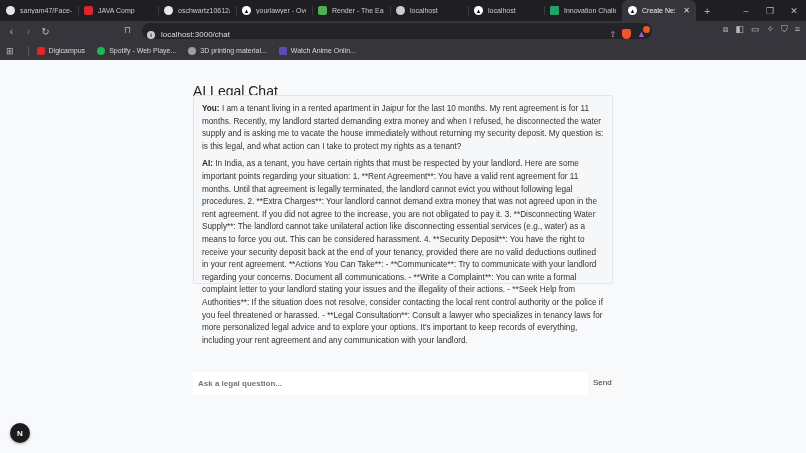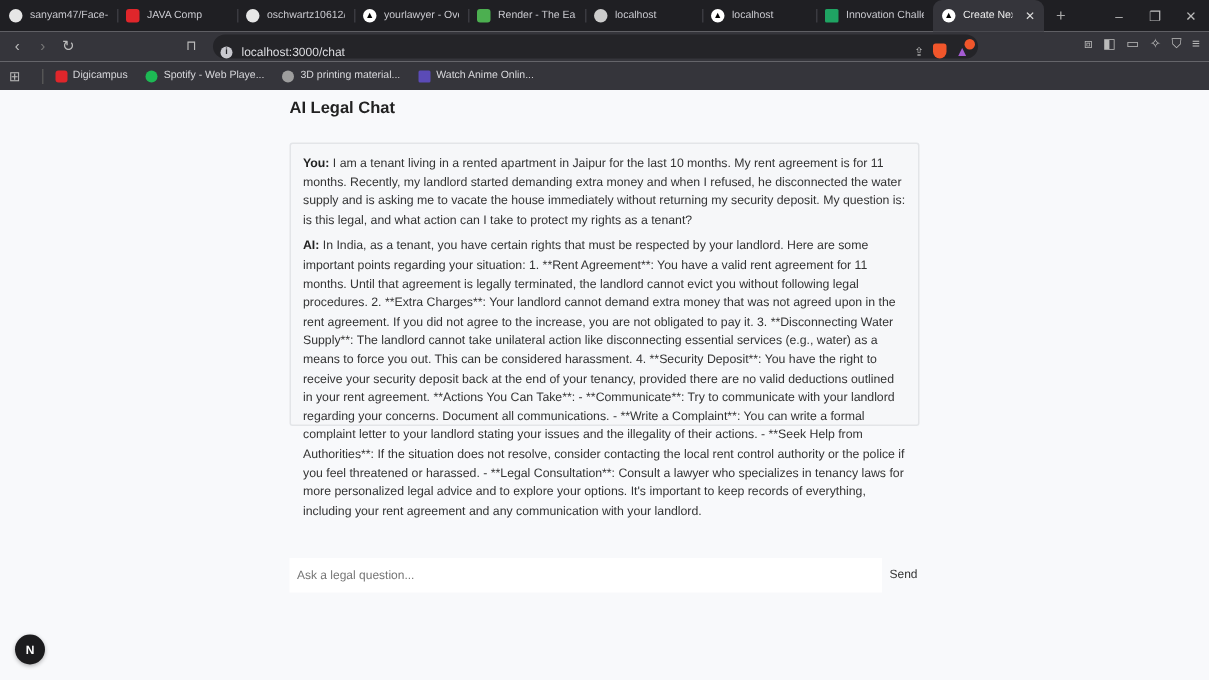--- a/index.html
+++ b/index.html
@@ -25,26 +25,26 @@
   .urlbar .url { color: #dcdce0; font-size: 8px; }
   .urlbar .rt { margin-left: auto; display: flex; align-items: center; gap: 6px; margin-right: 6px; }
   .bookmark { position: absolute; left: 124px; top: 4px; color: #bbb; font-size: 9px; }
   .tb-right { position: absolute; right: 6px; top: 3px; display: flex; gap: 7px; color: #bbb; font-size: 9px; }
 
   .bookmarks { position: absolute; left: 0; top: 41px; width: 806px; height: 19px; background: #35353b; display: flex; align-items: center; font-size: 7px; color: #d8d8dc; }
   .bm { display: flex; align-items: center; margin-right: 12px; }
   .bm .dot { width: 8px; height: 8px; border-radius: 50%; margin-right: 4px; }
 
   .page { position: absolute; left: 0; top: 60px; width: 806px; height: 393px; background: #f8f9fb; }
-  .title { position: absolute; left: 193px; top: 6px; font-size: 11px; font-weight: bold; color: #222; }
+  .title { position: absolute; left: 193px; top: 23px; font-size: 14px; font-weight: normal; color: #222; }
   .chatbox { position: absolute; left: 193px; top: 35px; width: 420px; height: 189px; background: #f6f7f9; border: 1px solid #e3e5e8; border-radius: 2px; padding: 7px 8px; }
   .msg { font-size: 8.2px; line-height: 12.6px; color: #333; margin-bottom: 5px; }
   .msg b { color: #222; }
   .inputrow { position: absolute; left: 193px; top: 312px; width: 395px; height: 23px; background: #fff; display: flex; align-items: center; padding-left: 5px; }
-  .inputrow input { border: none; outline: none; font-size: 8px; width: 100%; color: #999; background: transparent; font-family: "Liberation Sans", sans-serif; }
+  .inputrow input { border: none; outline: none; font-size: 8px; width: 100%; color: #999; background: transparent; font-family: "Liberation Sans", sans-serif; font-weight: bold; }
   .send { position: absolute; left: 593px; top: 318px; font-size: 8px; color: #333; }
   .nextbadge { position: absolute; left: 10px; top: 363px; width: 20px; height: 20px; background: #1c1c1e; border-radius: 50%; color: #fff; font-size: 8px; font-weight: bold; display: flex; align-items: center; justify-content: center; box-shadow: 0 1px 3px rgba(0,0,0,0.3); }
 </style>
 </head>
 <body>
 
 <div class="tabbar">
   <div class="tab" style="width:78px">
     <span class="ico" style="background:#e6e6e6"></span>
     <span class="tab-label">sanyam47/Face-R</span>

